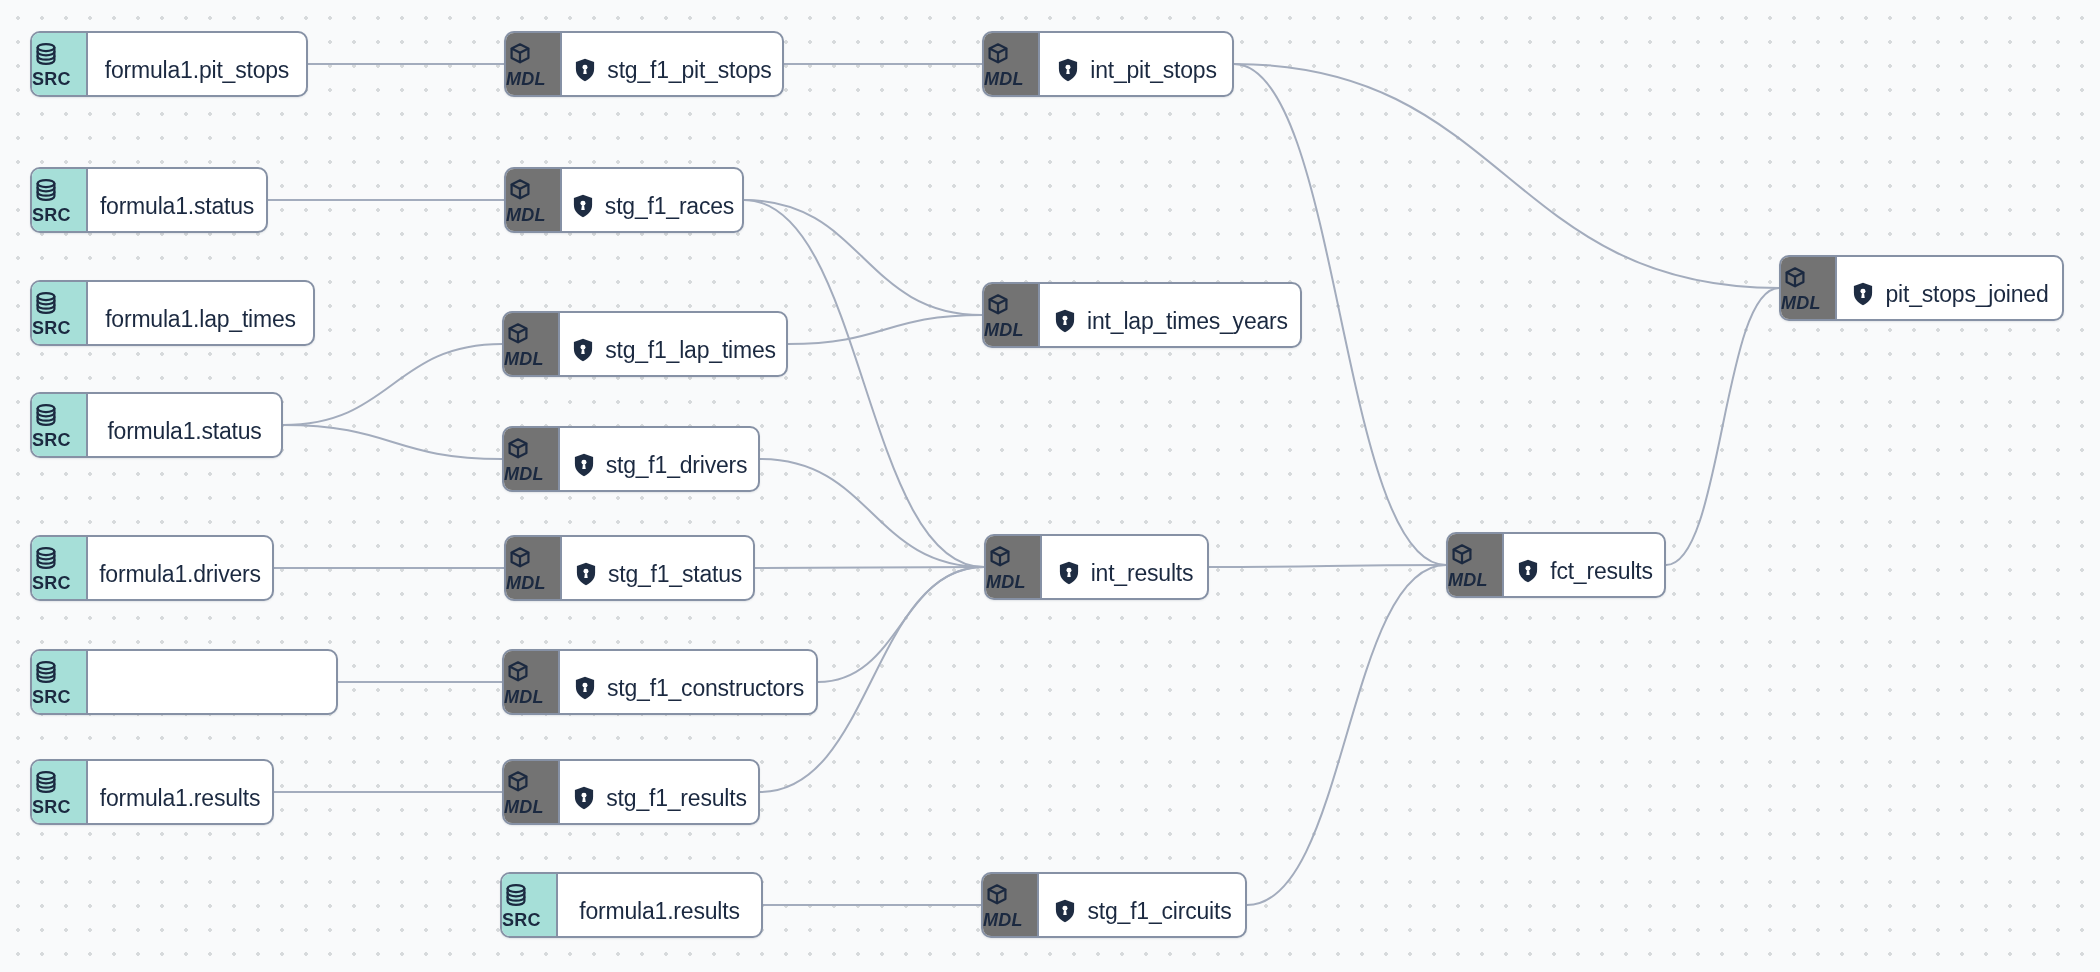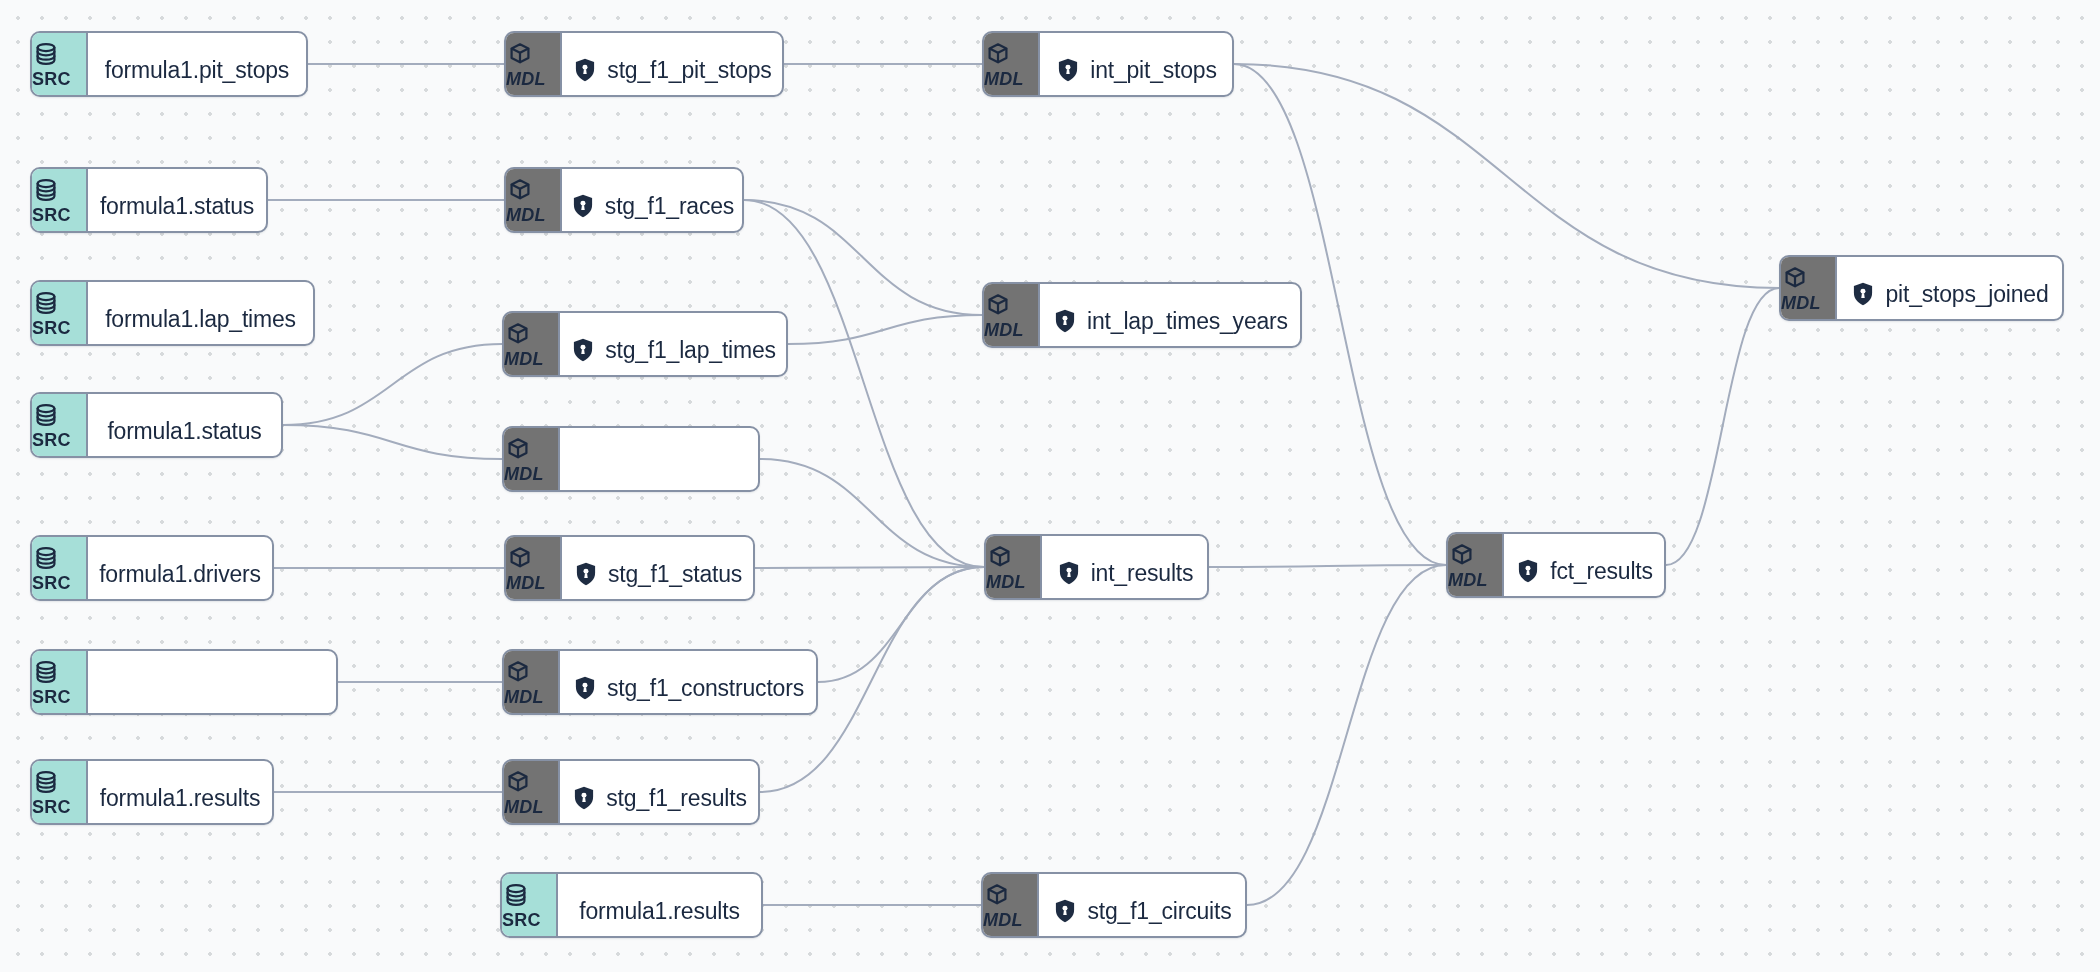--- a/index.html
+++ b/index.html
@@ -301,20 +301,30 @@
         <div class="badge">
           <span class="bicon">
             <svg viewBox="0 0 24 24" fill="none" stroke="currentColor" stroke-width="1.9" stroke-linejoin="round">
               <path d="M12 2.8 19.2 6.4 12 10 4.8 6.4 Z"></path>
               <path d="M4.8 6.4 V14.6 L12 18.2 V10"></path>
               <path d="M19.2 6.4 V14.6 L12 18.2"></path>
             </svg>
           </span>
           <span class="btext">MDL</span>
         </div>
+        <div class="label-wrap">
+          <span class="shield">
+            <svg viewBox="0 0 24 24">
+              <path fill="#1e2c42" d="M12 1.6 20.4 4.7 v6.2 c0 5.6-3.6 9.3-8.4 11.5 C7.2 20.2 3.6 16.5 3.6 10.9 V4.7 Z"></path>
+              <circle cx="12" cy="9.4" r="2.3" fill="#ffffff"></circle>
+              <path d="M11 11.2 h2 l.6 4.6 h-3.2 z" fill="#ffffff"></path>
+            </svg>
+          </span>
+          <span class="node-label">stg_f1_drivers</span>
+        </div>
       </div>
       <div class="node model" style="left: 504px; top: 535px; width: 251px; height: 66px;">
         <div class="badge">
           <span class="bicon">
             <svg viewBox="0 0 24 24" fill="none" stroke="currentColor" stroke-width="1.9" stroke-linejoin="round">
               <path d="M12 2.8 19.2 6.4 12 10 4.8 6.4 Z"></path>
               <path d="M4.8 6.4 V14.6 L12 18.2 V10"></path>
               <path d="M19.2 6.4 V14.6 L12 18.2"></path>
             </svg>
           </span>

